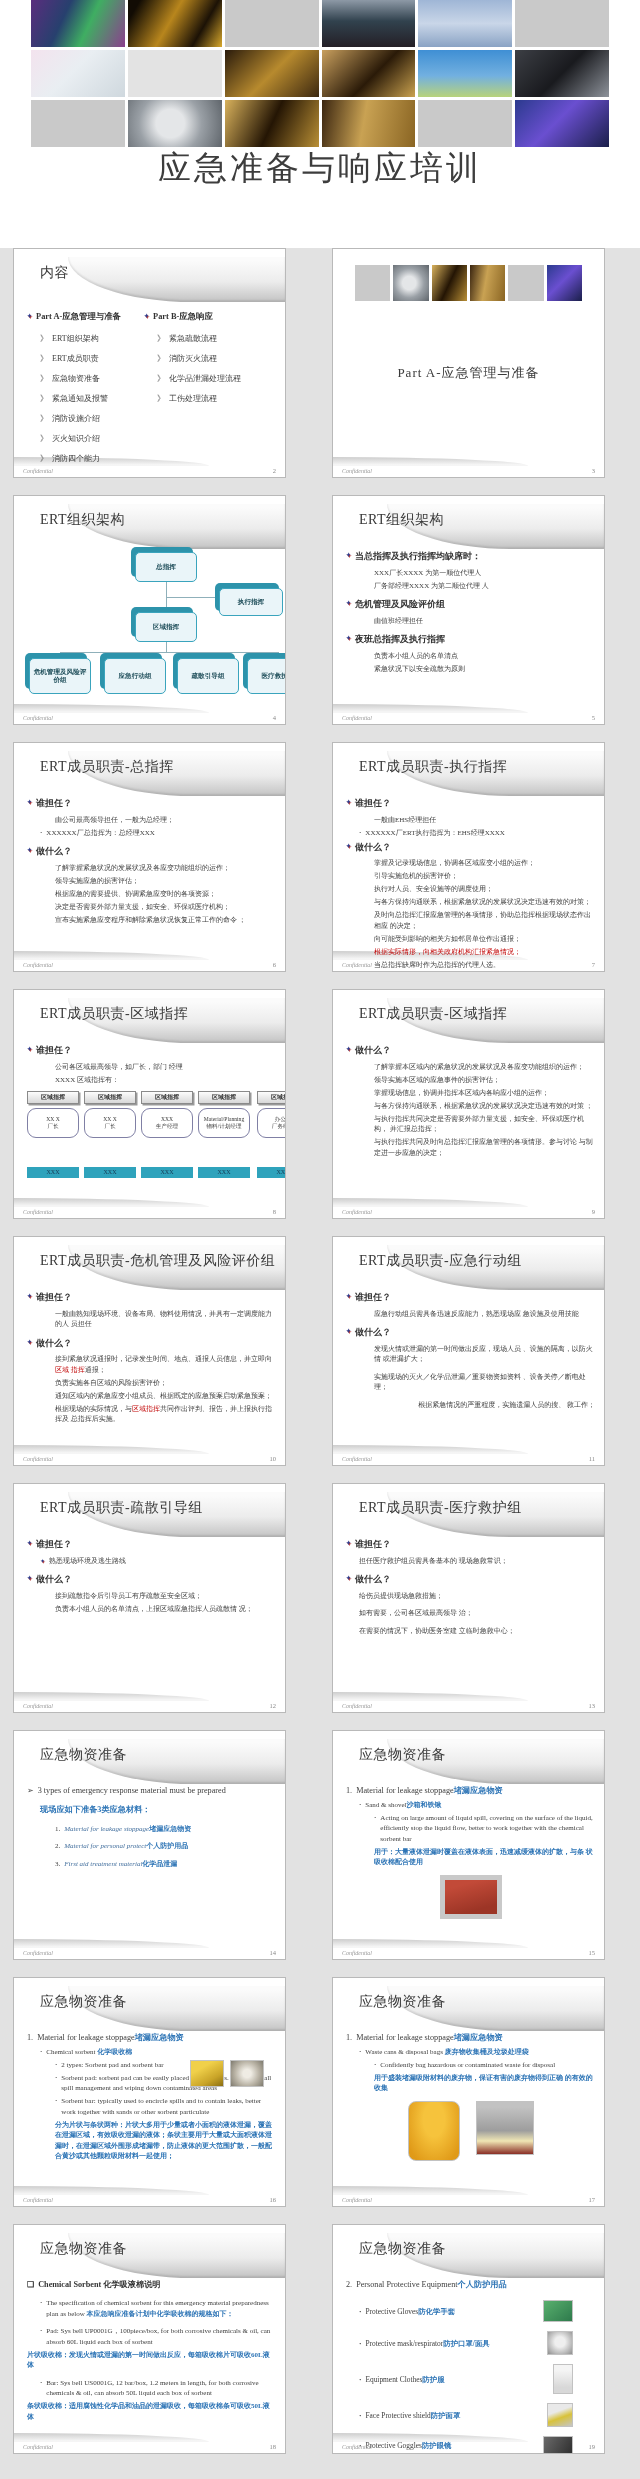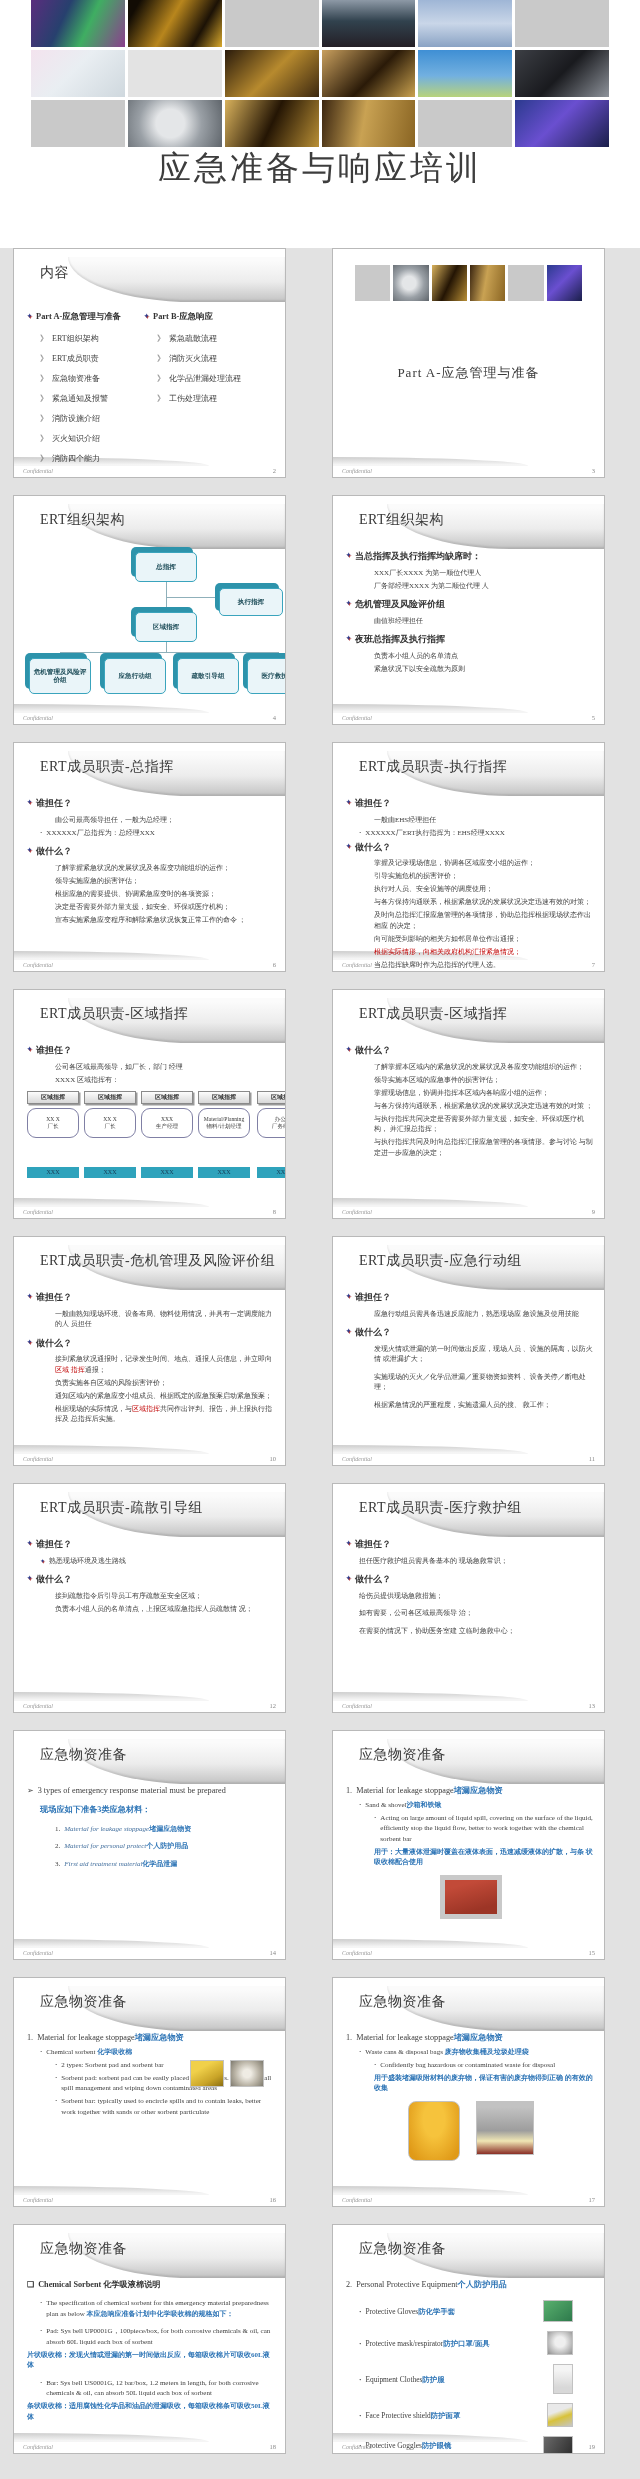--- a/index.html
+++ b/index.html
@@ -474,21 +474,21 @@
           <div class="ln ind0 sz-l" style="margin-top: 7px;">
             <span class="bul bul-arrow">✦</span>
             <span class="txt"><span class="r-d">做什么？</span></span>
           </div>
           <div class="ln ind2">
             <span class="txt"><span class="r-d">发现火情或泄漏的第一时间做出反应，现场人员 、设施的隔离，以防火情 或泄漏扩大；</span></span>
           </div>
           <div class="ln ind2" style="margin-top: 7px;">
             <span class="txt"><span class="r-d">实施现场的灭火／化学品泄漏／重要物资如资料 、设备关停／断电处理；</span></span>
           </div>
-          <div class="ln ind2" style="margin-top: 7px;">
+          <div class="ln ind2" style="margin-top: 7px; justify-content: flex-end;">
             <span class="txt"><span class="r-d">根据紧急情况的严重程度，实施遗漏人员的搜、 救工作；</span></span>
           </div>
         </div>
         <div class="fsw"></div>
         <div class="sfoot-label">Confidential</div>
         <div class="sfoot-num">11</div>
       </div>
       <div class="slide">
         <div class="swoosh"></div>
         <div class="stitle">ERT成员职责-疏散引导组</div>
@@ -620,20 +620,23 @@
             <span class="bul bul-dot">·</span>
             <span class="txt"><span class="r-d">2 types: Sorbent pad and sorbent bar</span></span>
           </div>
           <div class="ln ind2">
             <span class="bul bul-dot">·</span>
             <span class="txt"><span class="r-d">Sorbent pad: sorbent pad can be easily placed in tight areas. Ideal for small spill management and wiping down contaminated areas</span></span>
           </div>
           <div class="ln ind2">
             <span class="bul bul-dot">·</span>
             <span class="txt"><span class="r-d">Sorbent bar:  typically used to encircle spills and to contain leaks, better work together with sands or other sorbent particulate</span></span>
+          </div>
+          <div class="ln ind2">
+            <span class="txt"><span class="r-bb">分为片状与条状两种：片状大多用于少量或者小面积的液体泄漏，覆盖在泄漏区域，有效吸收泄漏的液体；条状主要用于大量或大面积液体泄漏时，在泄漏区域外围形成堵漏带，防止液体的更大范围扩散，一般配合黄沙或其他颗粒吸附材料一起使用；</span></span>
           </div>
         </div>
         <div class="fsw"></div>
         <div class="sfoot-label">Confidential</div>
         <div class="sfoot-num">16</div>
       </div>
       <div class="slide">
         <div class="swoosh"></div>
         <div class="stitle">应急物资准备</div>
         <div class="sbody">

